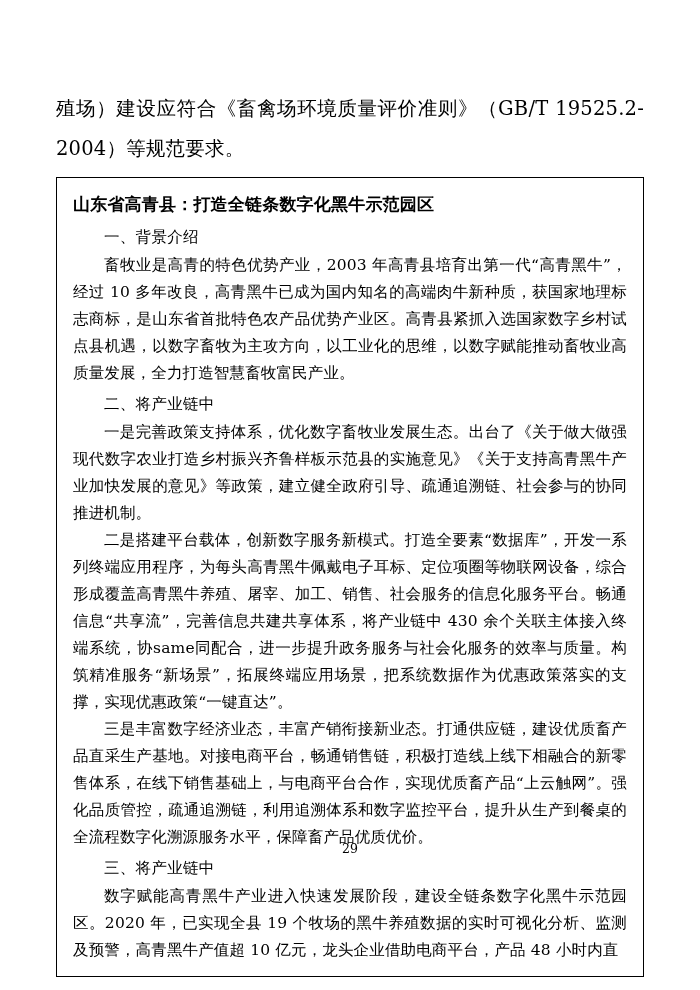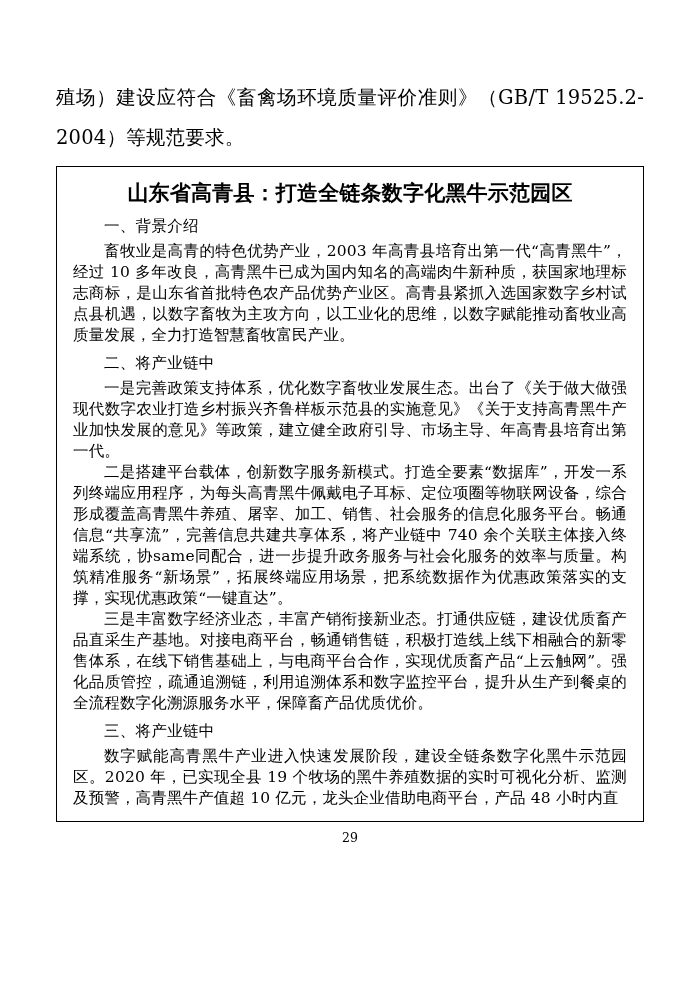--- a/index.html
+++ b/index.html
@@ -13,54 +13,54 @@
     font-family: "DejaVu Serif", "Liberation Serif", serif;
     color: #000000;
     overflow: hidden;
   }
   .page {
     position: relative;
     width: 700px;
     height: 873px;
     box-sizing: border-box;
     padding: 78px 56px 0 56px;
+    margin-top: 11px;
   }
   .intro-para {
     font-size: 19.5px;
     line-height: 40px;
     text-align: justify;
     text-justify: inter-ideograph;
     letter-spacing: 0.2px;
     margin: 0 0 8px 0;
   }
   .box {
     border: 1px solid #000000;
     box-sizing: border-box;
     padding: 10px 16px 12px 16px;
     margin-top: 6px;
   }
   .box-title {
-    text-align: center;
-    font-size: 21px;
+    font-size: 17px;
     font-weight: bold;
     line-height: 28px;
     margin: 2px 0 4px 0;
     letter-spacing: 0.2px;
   }
   .sec-head {
     font-size: 15.5px;
     font-weight: normal;
     line-height: 30px;
     text-indent: 2em;
     margin: 2px 0 0 0;
     letter-spacing: 0.3px;
   }
   .body-para {
     font-size: 15.5px;
-    line-height: 21px;
+    line-height: 27px;
     text-align: justify;
     text-justify: inter-ideograph;
     text-indent: 2em;
     margin: 0;
     letter-spacing: 0.15px;
   }
   .page-number {
     position: absolute;
     left: 0;
     right: 0;
@@ -79,22 +79,22 @@
   <p class="intro-para">殖场）建设应符合《畜禽场环境质量评价准则》（GB/T 19525.2-2004）等规范要求。</p>
 
   <div class="box">
 
     <div class="box-title">山东省高青县：打造全链条数字化黑牛示范园区</div>
 
     <div class="sec-head">一、背景介绍</div>
     <p class="body-para">畜牧业是高青的特色优势产业，2003 年高青县培育出第一代“高青黑牛”，经过 10 多年改良，高青黑牛已成为国内知名的高端肉牛新种质，获国家地理标志商标，是山东省首批特色农产品优势产业区。高青县紧抓入选国家数字乡村试点县机遇，以数字畜牧为主攻方向，以工业化的思维，以数字赋能推动畜牧业高质量发展，全力打造智慧畜牧富民产业。</p>
 
     <div class="sec-head">二、将产业链中</div>
-    <p class="body-para">一是完善政策支持体系，优化数字畜牧业发展生态。出台了《关于做大做强现代数字农业打造乡村振兴齐鲁样板示范县的实施意见》《关于支持高青黑牛产业加快发展的意见》等政策，建立健全政府引导、市场主导、年高青县培育出第一代。</p>
-    <p class="body-para">二是搭建平台载体，创新数字服务新模式。打造全要素“数据库”，开发一系列终端应用程序，为每头高青黑牛佩戴电子耳标、定位项圈等物联网设备，综合形成覆盖高青黑牛养殖、屠宰、加工、销售、社会服务的信息化服务平台。畅通信息“共享流”，完善信息共建共享体系，将产业链中 740 余个关联主体接入终端系统，协same同配合，进一步提升政务服务与社会化服务的效率与质量。构筑精准服务“新场景”，拓展终端应用场景，把系统数据作为优惠政策落实的支撑，实现优惠政策“一键直达”。</p>
+    <p class="body-para">一是完善政策支持体系，优化数字畜牧业发展生态。出台了《关于做大做强现代数字农业打造乡村振兴齐鲁样板示范县的实施意见》《关于支持高青黑牛产业加快发展的意见》等政策，建立健全政府引导、疏通追溯链、社会参与的协同推进机制。</p>
+    <p class="body-para">二是搭建平台载体，创新数字服务新模式。打造全要素“数据库”，开发一系列终端应用程序，为每头高青黑牛佩戴电子耳标、定位项圈等物联网设备，综合形成覆盖高青黑牛养殖、屠宰、加工、销售、社会服务的信息化服务平台。畅通信息“共享流”，完善信息共建共享体系，将产业链中 430 余个关联主体接入终端系统，协same同配合，进一步提升政务服务与社会化服务的效率与质量。构筑精准服务“新场景”，拓展终端应用场景，把系统数据作为优惠政策落实的支撑，实现优惠政策“一键直达”。</p>
     <p class="body-para">三是丰富数字经济业态，丰富产销衔接新业态。打通供应链，建设优质畜产品直采生产基地。对接电商平台，畅通销售链，积极打造线上线下相融合的新零售体系，在线下销售基础上，与电商平台合作，实现优质畜产品“上云触网”。强化品质管控，疏通追溯链，利用追溯体系和数字监控平台，提升从生产到餐桌的全流程数字化溯源服务水平，保障畜产品优质优价。</p>
 
     <div class="sec-head">三、将产业链中</div>
     <p class="body-para">数字赋能高青黑牛产业进入快速发展阶段，建设全链条数字化黑牛示范园区。2020 年，已实现全县 19 个牧场的黑牛养殖数据的实时可视化分析、监测及预警，高青黑牛产值超 10 亿元，龙头企业借助电商平台，产品 48 小时内直</p>
 
   </div>
 
   <div class="page-number">29</div>
 
 </div>

